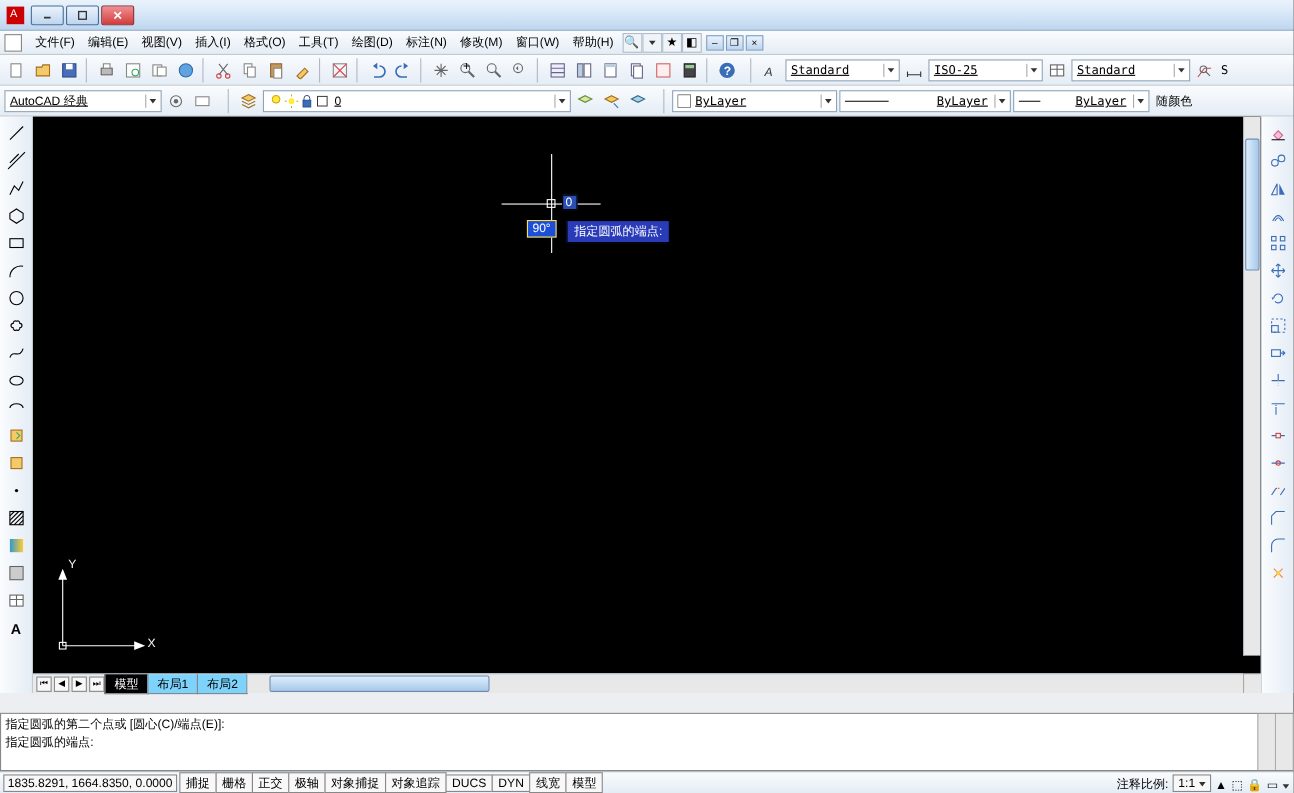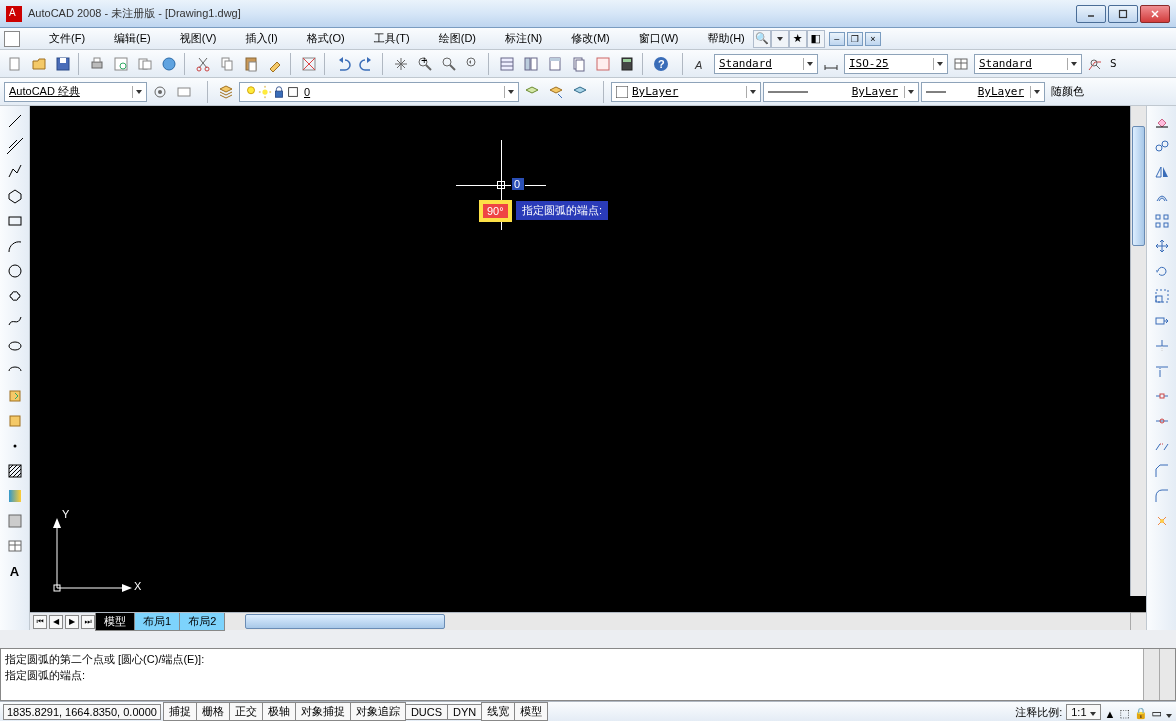--- a/index.html
+++ b/index.html
@@ -7,21 +7,21 @@
 .titlebar { height:28px; background:linear-gradient(#eaf3fb,#d6e6f7,#bed5ef); display:flex; align-items:center; padding:0 6px; border-bottom:1px solid #7a9cc0; }
 .titlebar .app-icon { width:16px; height:16px; background:#c00; margin-right:6px; position:relative; }
 .titlebar .app-icon::after{content:"A";position:absolute;color:#fff;font-size:10px;left:3px;top:1px;}
 .titlebar .title { color:#333; flex:1; }
 .win-controls { display:flex; gap:2px; }
 .win-btn { width:30px; height:18px; border:1px solid #4a6d97; background:linear-gradient(#eaf3fb,#bed5ef); border-radius:2px; display:flex; align-items:center; justify-content:center; }
 .win-btn.close { background:linear-gradient(#f08f92,#d23c3c); border-color:#8a2a2a; color:#fff; }
 .win-btn svg{width:10px;height:10px;}
 .menubar { height:22px; background:linear-gradient(#fafcfe,#e4ecf5); border-bottom:1px solid #c0c8d0; display:flex; align-items:center; padding:0 4px; position:relative; }
 .menubar .doc-icon{width:16px;height:16px;background:#fff;border:1px solid #888;margin-right:6px;}
-.menubar .menu-item { padding:2px 6px; color:#000; cursor:default;margin-left:17px; }
+.menubar .menu-item { padding:2px 6px; color:#000; cursor:default; }
 .menubar .help-input { margin-left:auto; width:260px; height:18px; border:1px solid #9db2c9; padding:0 4px; background:#fff; color:#888; }
 .menubar .help-icons{display:flex;gap:0;margin-left:2px;}
 .menubar .help-icons span{width:18px;height:18px;border:1px solid #b0bccc;display:flex;align-items:center;justify-content:center;background:#f0f4f8;}
 .menubar .doc-ctrl{display:flex;gap:2px;margin-left:4px;}
 .menubar .doc-ctrl span{width:16px;height:14px;border:1px solid #7a9cc0;background:linear-gradient(#eaf3fb,#bed5ef);font-size:9px;display:flex;align-items:center;justify-content:center;}
 .toolbar-row { height:28px; background:linear-gradient(#fafcfe,#e4ecf5); border-bottom:1px solid #c0c8d0; display:flex; align-items:center; padding:0 4px; gap:2px; }
 .tbtn { width:22px; height:22px; border:1px solid transparent; display:flex; align-items:center; justify-content:center; }
 .tbtn .ico{width:16px;height:16px;display:block;}
 .sep{width:4px;height:22px;border-left:1px solid #b0b8c2;margin:0 2px;}
 .combo{height:20px;border:1px solid #8ea3b9;background:#fff;display:flex;align-items:center;padding:0 4px;position:relative;text-decoration:underline;}
@@ -49,30 +49,29 @@
 .status-coord{border:1px solid #888;background:#f8f8f8;padding:1px 3px;margin:0 3px;font-size:11px;}
 .status-btn{border:1px solid #888;background:#f8f8f8;padding:1px 5px;margin-left:-1px;font-size:11px;}
 .status-right{margin-left:auto;display:flex;align-items:flex-end;gap:4px;padding-right:4px;}
 .ucs-icon{position:absolute;left:12px;bottom:12px;color:#fff;font-size:11px;pointer-events:none;}
 .crosshair{position:absolute;pointer-events:none;}
 .crosshair .hline{position:absolute;width:90px;height:1px;background:#fff;left:-45px;top:0;}
 .crosshair .vline{position:absolute;height:90px;width:1px;background:#fff;top:-45px;left:0;}
 .crosshair .box{position:absolute;width:8px;height:8px;border:1px solid #fff;left:-4px;top:-4px;}
 .dyn-input{position:absolute;background:#fff;border:1px solid #000;padding:0 2px;font-size:11px;min-width:14px;}
 .dyn-input.sel{background:#2a4eb4;color:#fff;}
-.dyn-angle{position:absolute;background:#ef4444;color:#fff;border:4px solid #fde047;padding:1px 4px;font-size:11px;}
+.dyn-angle{position:absolute;background:#1d4ed8;color:#fff;border:1px solid #fde047;padding:1px 4px;font-size:11px;}
 .dyn-tooltip{position:absolute;background:#2a3bb8;color:#fff;border:1px solid #000;padding:2px 6px;font-size:11px;}
 .chev{width:0;height:0;border-left:3px solid transparent;border-right:3px solid transparent;border-top:4px solid #333;display:inline-block;}
 </style>
 </head>
 <body>
 
 <div class="titlebar">
   <span class="app-icon"></span>
-  <span class="title">AutoCAD 2008 - 未注册版 - [Drawing1.dwg]</span>
   <div class="win-controls">
     <span class="win-btn">
         <svg viewBox="0 0 10 10">
           <line x1="2" y1="7" x2="8" y2="7" stroke="#333" stroke-width="1.5"></line>
         </svg>
       </span>
     <span class="win-btn">
         <svg viewBox="0 0 10 10">
           <rect x="1.5" y="1.5" width="7" height="7" fill="none" stroke="#333" stroke-width="1.2"></rect>
         </svg>

